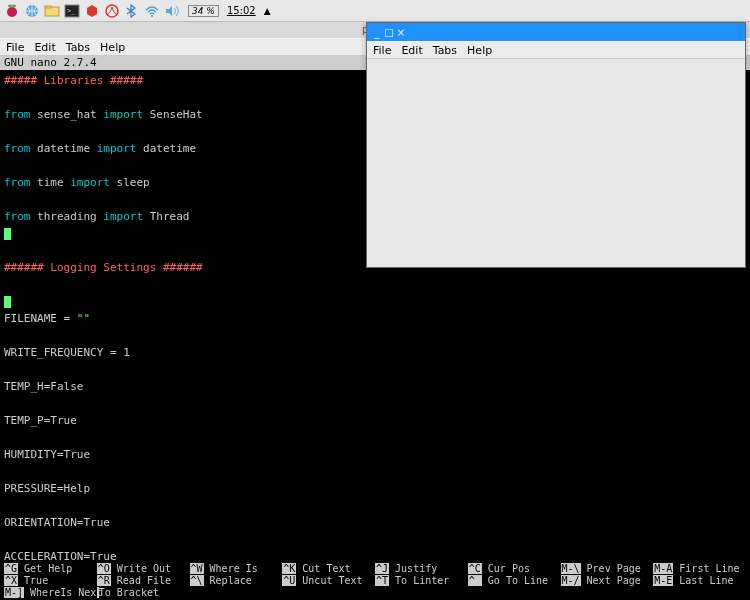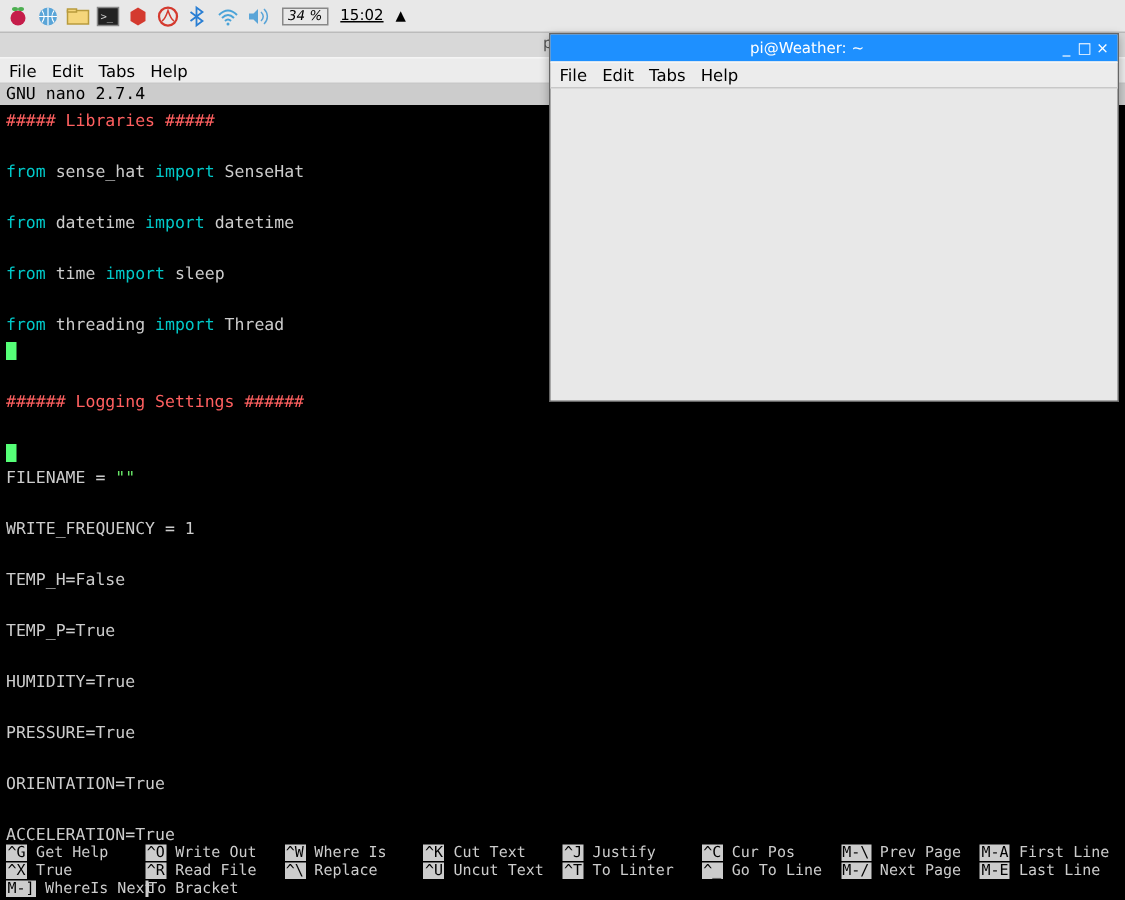--- a/index.html
+++ b/index.html
@@ -136,21 +136,21 @@
 <span>FILENAME = </span><span class="str">""</span>
 
 <span>WRITE_FREQUENCY = 1</span>
 
 <span>TEMP_H=False</span>
 
 <span>TEMP_P=True</span>
 
 <span>HUMIDITY=True</span>
 
-<span>PRESSURE=True</span>
+<span>PRESSURE=Help</span>
 
 <span>ORIENTATION=True</span>
 
 <span>ACCELERATION=True</span>
 
 
 
 
 
 
@@ -190,21 +190,20 @@
     <div class="cell"><span class="key">^_</span><span> Go To Line</span></div>
     <div class="cell"><span class="key">M-/</span><span> Next Page</span></div>
     <div class="cell"><span class="key">M-E</span><span> Last Line</span></div>
     <div class="cell"><span class="key">M-]</span><span> WhereIs Next</span></div>
     <div class="cell"><span class="key"></span><span> To Bracket</span></div>
   </div>
 </div>
 
 <div class="term-window">
   <div class="term-titlebar">
-    <span class="title">pi@Weather: ~</span>
     <span class="btn">_</span>
     <span class="btn">□</span>
     <span class="btn">×</span>
   </div>
   <div class="menubar">
     <span>File</span>
     <span>Edit</span>
     <span>Tabs</span>
     <span>Help</span>
   </div>

